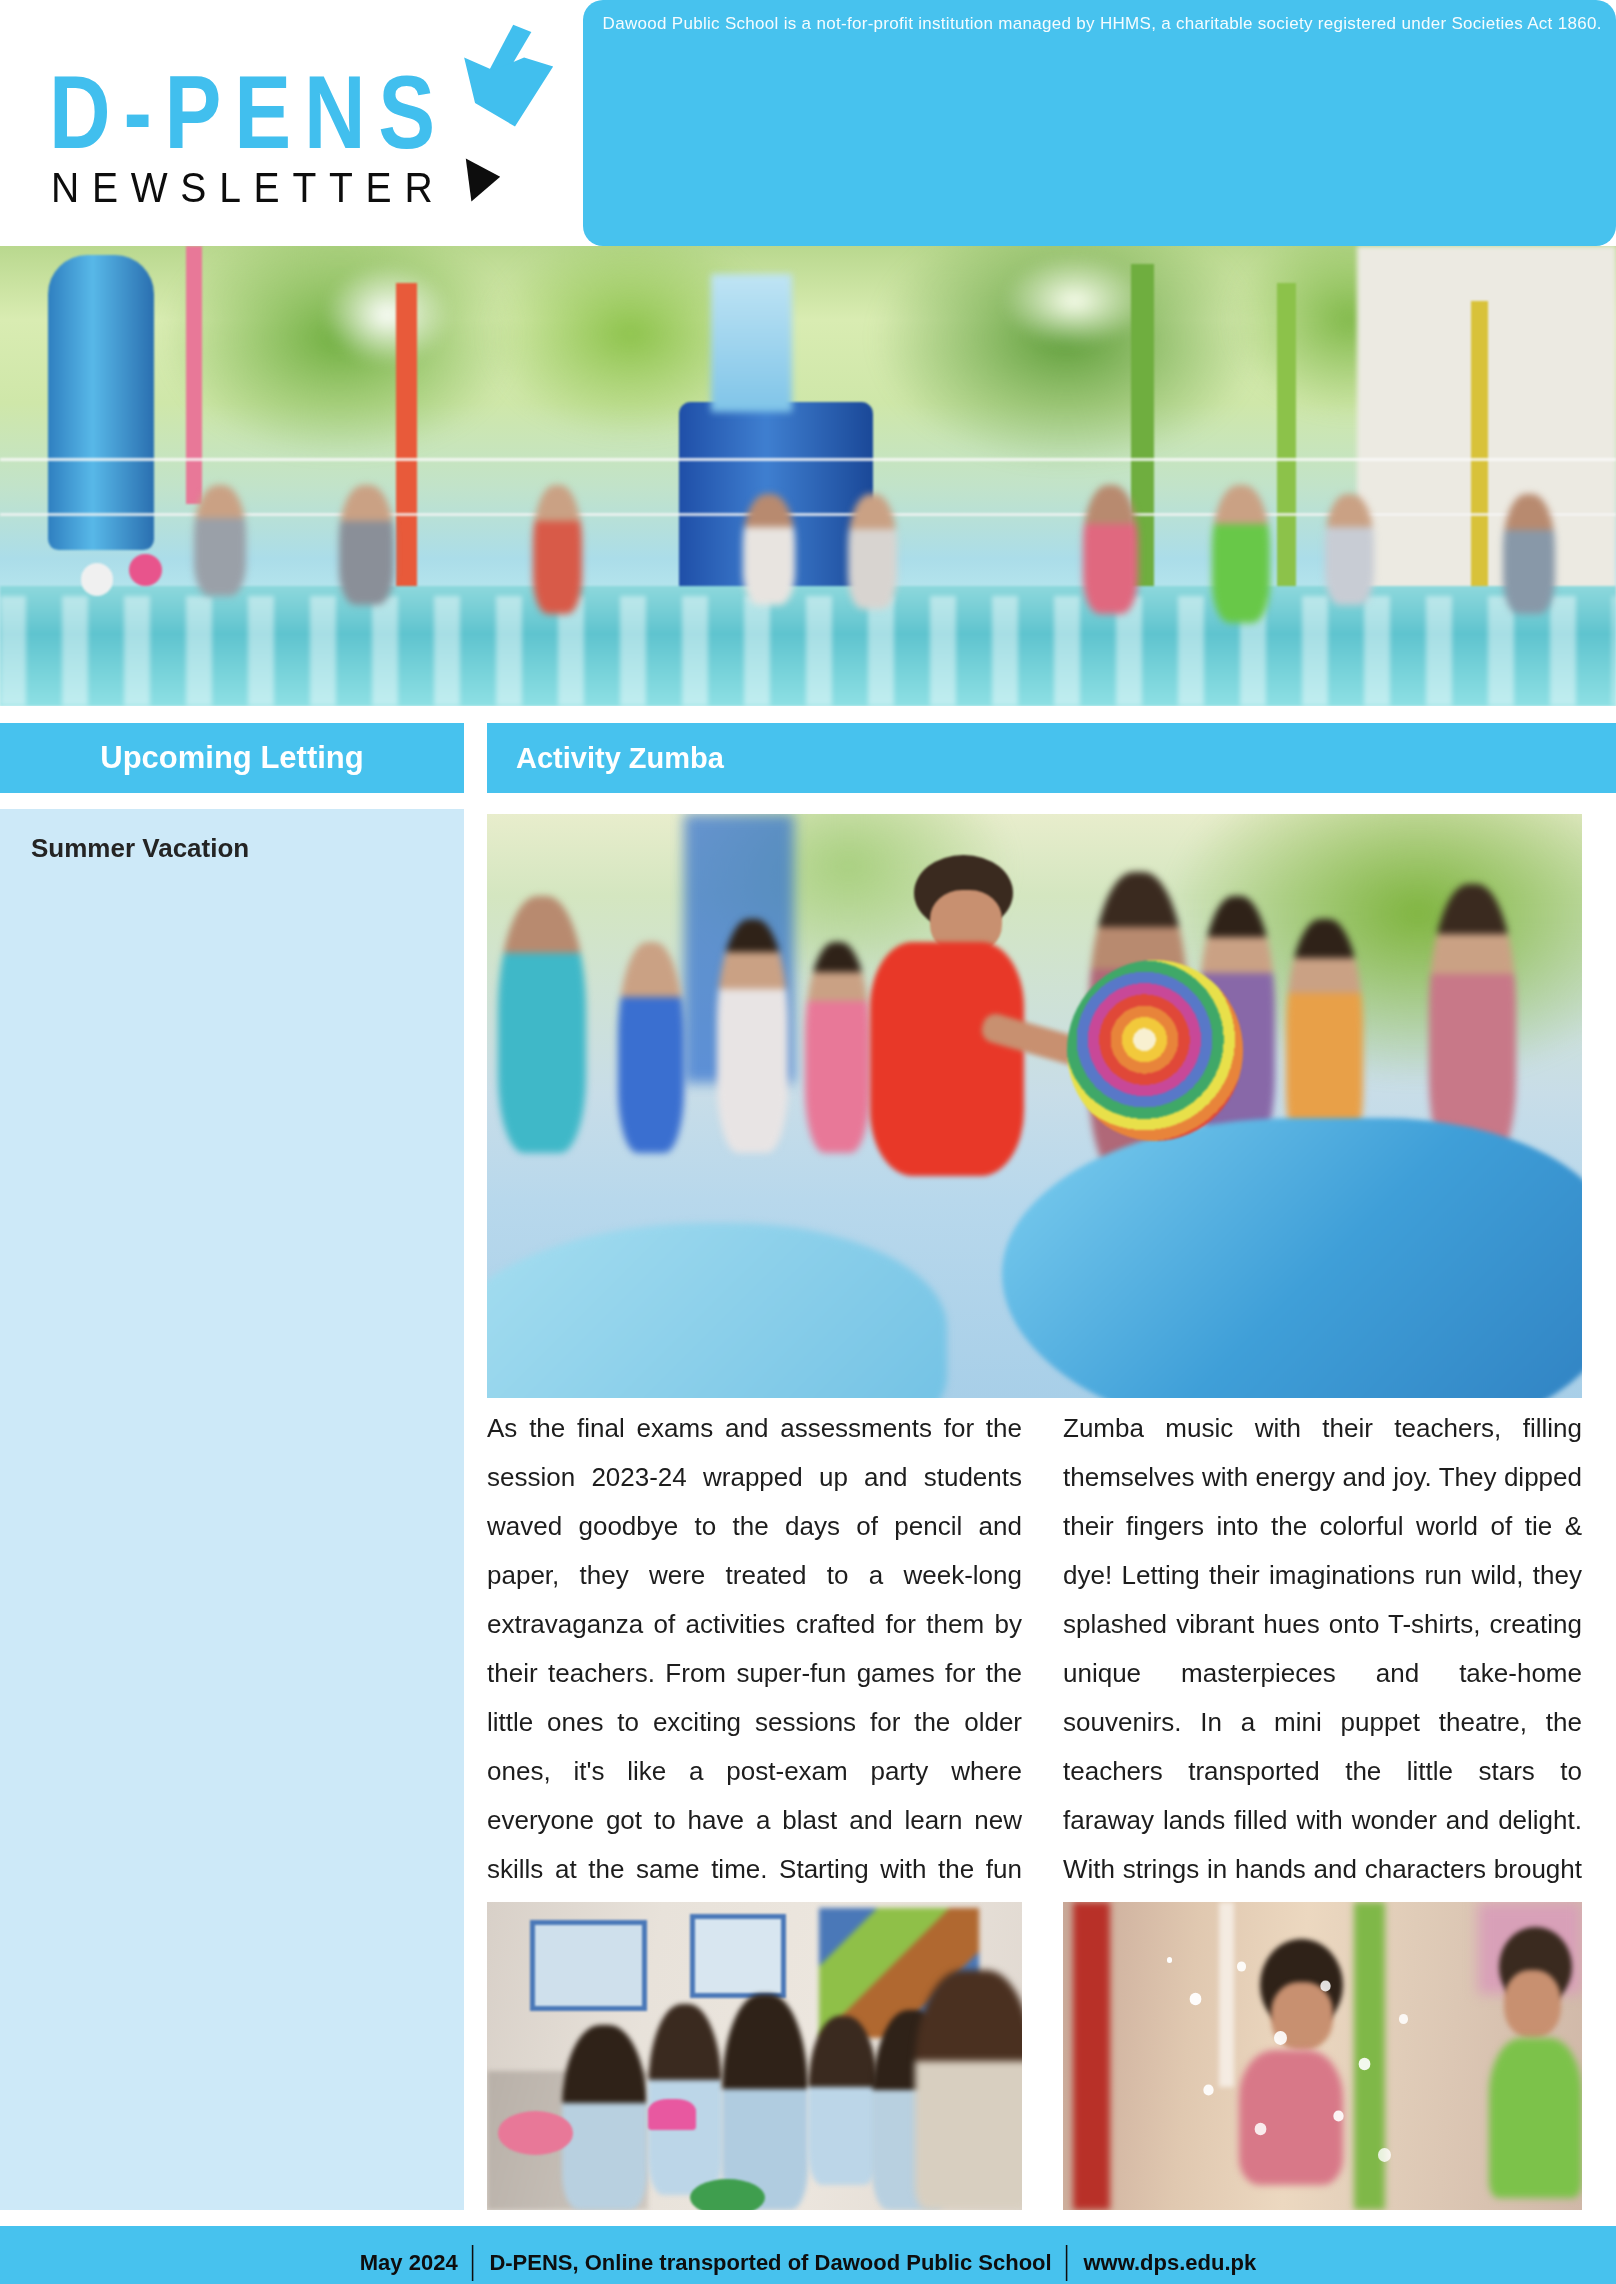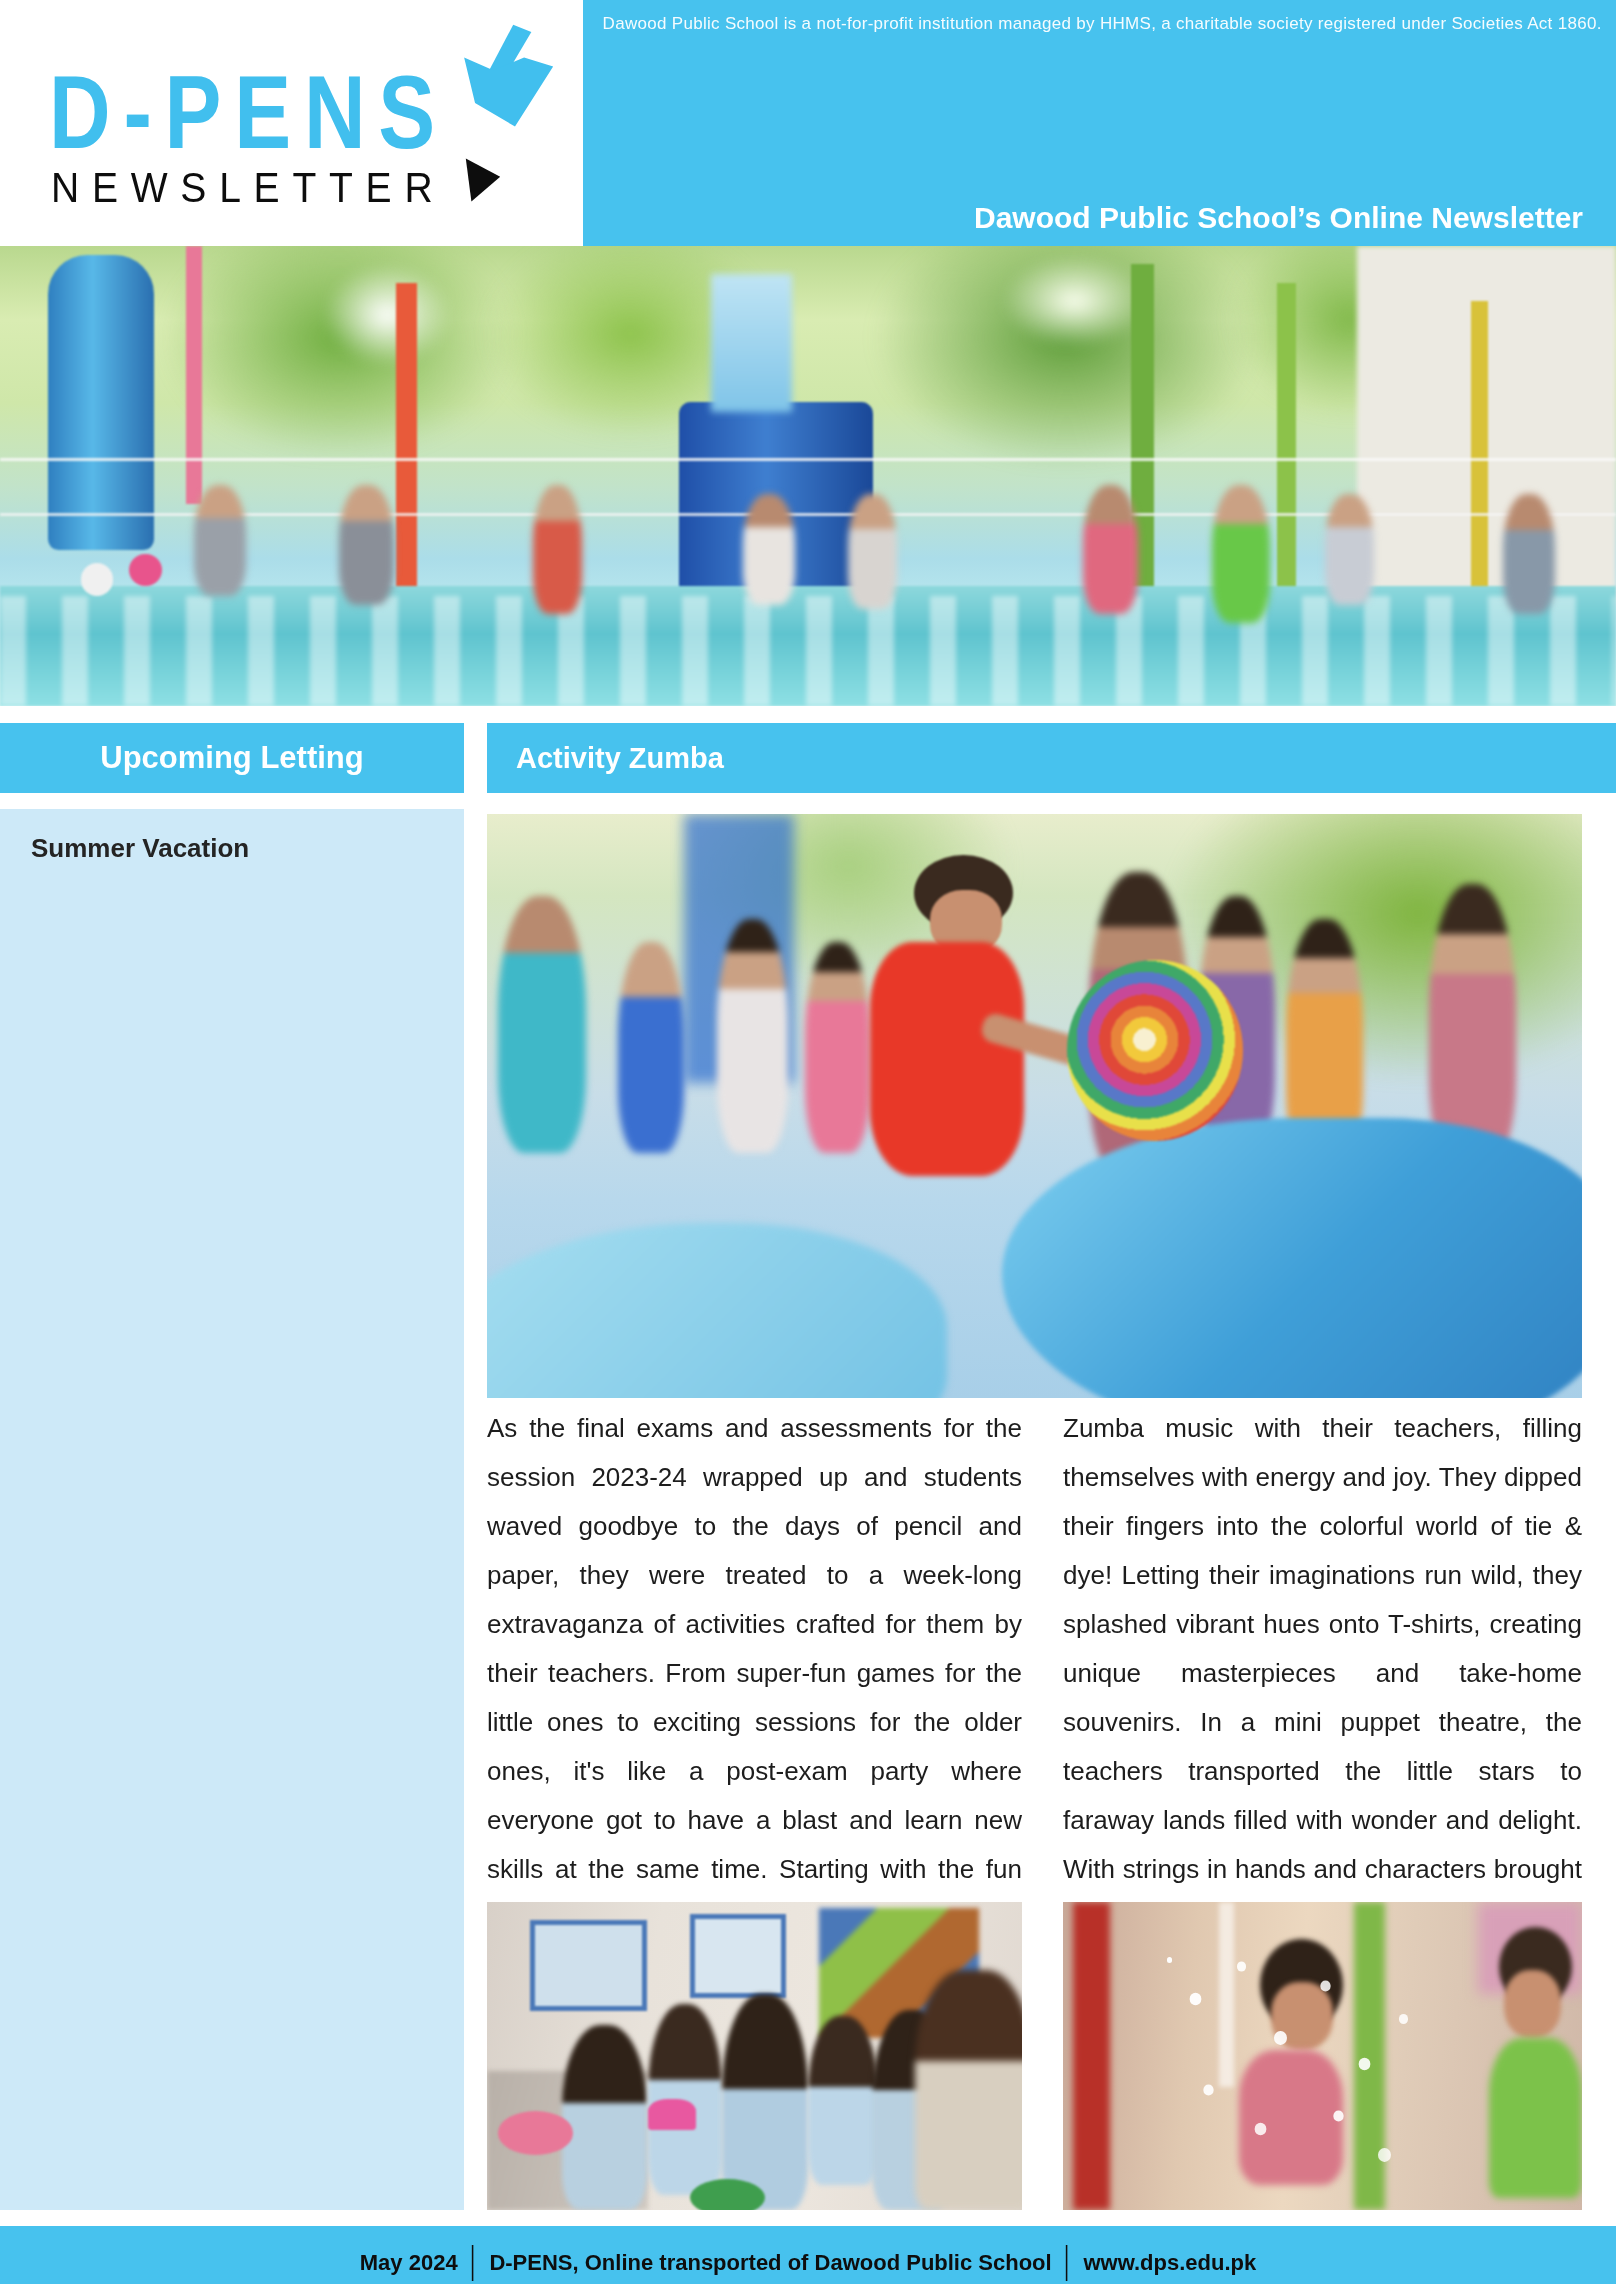--- a/index.html
+++ b/index.html
@@ -4,21 +4,21 @@
 <style>
   :root{
     --blue:#47C2EE;
     --lightblue:#CDE9F8;
     --ink:#1d1d1d;
   }
   html,body{margin:0;padding:0;background:#9a9a9a;}
   .page{position:relative;width:1616px;height:2284px;background:#ffffff;overflow:hidden;
         font-family:"Liberation Sans", sans-serif;}
   
-  .header-blue{position:absolute;left:583px;top:0;width:1033px;height:246px;background:var(--blue);}
+  .header-blue{position:absolute;left:583px;top:0;width:1033px;height:246px;background:var(--blue);border-radius:20px;}
   .disclaimer{position:absolute;top:14.3px;right:14.3px;font-size:17px;font-weight:400;
               color:rgba(255,255,255,.95);letter-spacing:0.3px;}
   .tagline{position:absolute;right:33px;top:201px;font-size:30px;font-weight:700;color:#ffffff;}
   .logo-title{position:absolute;left:49px;top:60px;font-size:104px;line-height:1;font-weight:700;
               color:#41BFEE;letter-spacing:15.6px;transform:scale(.82,1);transform-origin:left top;white-space:nowrap;}
   .logo-sub{position:absolute;left:51px;top:167px;font-size:42px;line-height:1;font-weight:400;
             color:#0d0d0d;letter-spacing:13.7px;transform:scale(.93,1);transform-origin:left top;white-space:nowrap;}
   .arrow-blue{position:absolute;left:454px;top:23.4px;width:122px;height:109px;}
   .arrow-black{position:absolute;left:465px;top:154px;width:40px;height:52px;}
   
@@ -57,21 +57,20 @@
   .bl2{filter:blur(1.3px);} .bl4{filter:blur(2.6px);} .bl6{filter:blur(3.9px);} .bl10{filter:blur(6.5px);} .bl14{filter:blur(9px);}
 </style>
 </head>
 <body>
 
 <div class="page">
 
   <header>
     <div class="header-blue">
       <div class="disclaimer">Dawood Public School is a not-for-profit institution managed by HHMS, a charitable society registered under Societies Act 1860.</div>
-      <div class="tagline">Dawood Public School’s Online Newsletter</div>
     </div>
     <div>
       <div class="logo-title">D-PENS</div>
       <div class="logo-sub">NEWSLETTER</div>
       <svg class="arrow-blue" viewBox="0 0 120 120" aria-hidden="true">
         <polygon points="58,2 78,10 46,64 30,55" fill="#41BFEE"></polygon>
         <polygon points="4,38 36,52 70,38 102,48 60,114 16,88" fill="#41BFEE"></polygon>
       </svg>
       <svg class="arrow-black" viewBox="0 0 100 120" aria-hidden="true">
         <polygon points="2,6 88,52 16,114" fill="#0d0d0d"></polygon>

